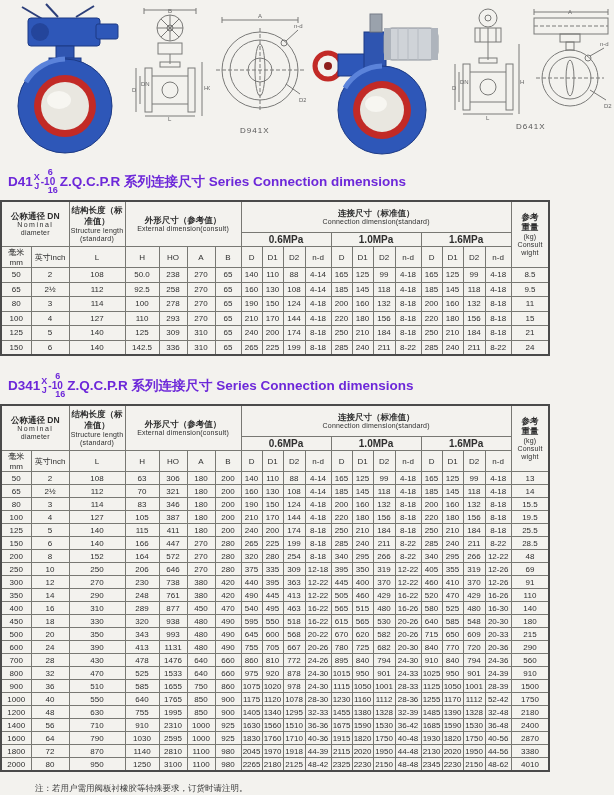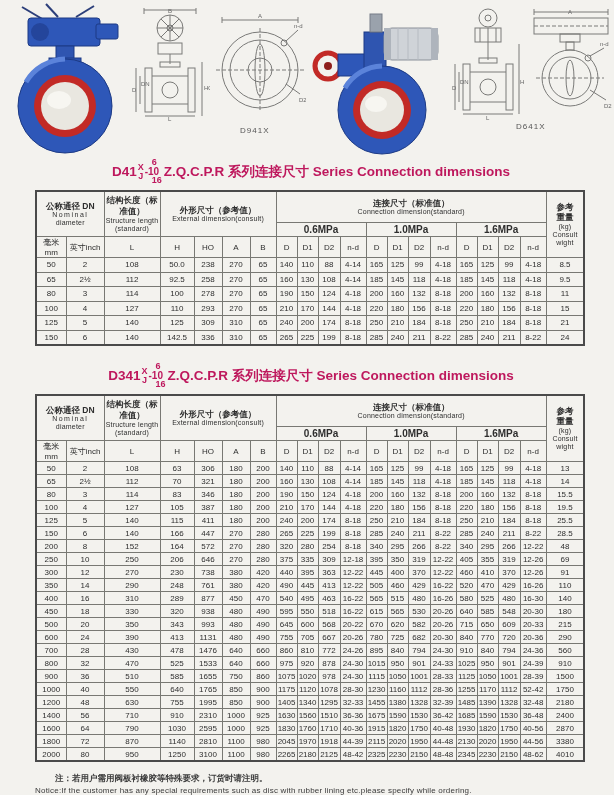--- a/index.html
+++ b/index.html
@@ -16,56 +16,55 @@
   .fig{position:absolute;}
   .fig-label{
     position:absolute;font-size:8px;color:#555;letter-spacing:1px;
   }
   .lineart{stroke:#7a7a78;stroke-width:1;fill:none;}
   .dimtxt{font-size:6px;fill:#666;font-family:"Liberation Sans",sans-serif;}
 
   
   .series-title{
     display:flex;align-items:center;
-    margin:0 0 5px 8px;
-    color:#be185d;font-weight:bold;font-size:13.5px;line-height:1;
+    margin:10px 0 5px 8px;
+    color:#6d28d9;font-weight:bold;font-size:13.5px;line-height:1;
     white-space:nowrap;
-    justify-content:center;
   }
   .stack2{display:inline-flex;flex-direction:column;align-items:center;
     font-size:9px;line-height:9px;margin:0 1px;}
   .stack3{display:inline-flex;flex-direction:column;align-items:flex-start;
     font-size:9px;line-height:9px;margin-right:2px;}
   .stack3 .mid{font-size:10px;}
   .stack3 .pad{padding-left:7px;}
 
   
   table{
     border-collapse:collapse;table-layout:fixed;
-    margin-left:35px;width:548px;
+    width:548px;
     border:2px solid #4a4a4a;
     font-size:8px;color:#2e2e2e;
   }
   th,td{border:1px solid #787873;text-align:center;vertical-align:middle;padding:0;}
   thead .cn{font-size:8.5px;font-weight:bold;display:block;line-height:1.25;}
   thead .en{font-size:7px;font-weight:normal;display:block;line-height:1.15;letter-spacing:0.2px;}
   thead .sp{letter-spacing:1.5px;}
   tr.h1 th{height:30px;}
   tr.h2 th{height:13px;font-size:10px;font-weight:bold;}
   tr.h3 th{height:13px;font-size:8px;font-weight:normal;}
   #table1 tbody td{height:13.5px;}
   #table2 tbody td{height:12px;}
   col.c-mm{width:30px;}col.c-in{width:38px;}col.c-L{width:56px;}
   col.c-H{width:34px;}col.c-HO{width:28px;}col.c-A{width:28px;}col.c-B{width:26px;}
   col.c-D{width:21px;}col.c-D1{width:21px;}col.c-D2{width:22px;}col.c-nd{width:26px;}
   col.c-wt{width:38px;}
 
   
   .note{margin:10px 0 0 35px;font-size:8.5px;color:#3a3a3a;line-height:1.5;}
-  .note .n1{font-weight:bold;margin-left:20px;}
+  .note .n1{font-weight:normal;}
   .note .n2{font-size:8px;letter-spacing:0.2px;}
 </style>
 </head>
 <body>
 
 <div class="page">
 
   <div class="top-figures">
 
     <svg class="fig" style="left:6px;top:2px;" width="120" height="154" viewBox="0 0 120 154">

